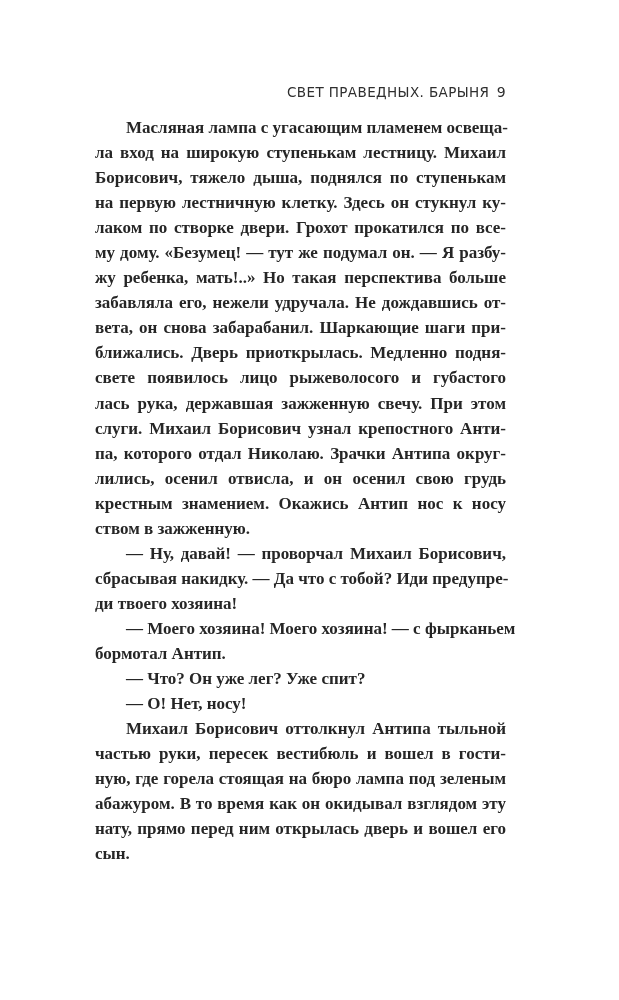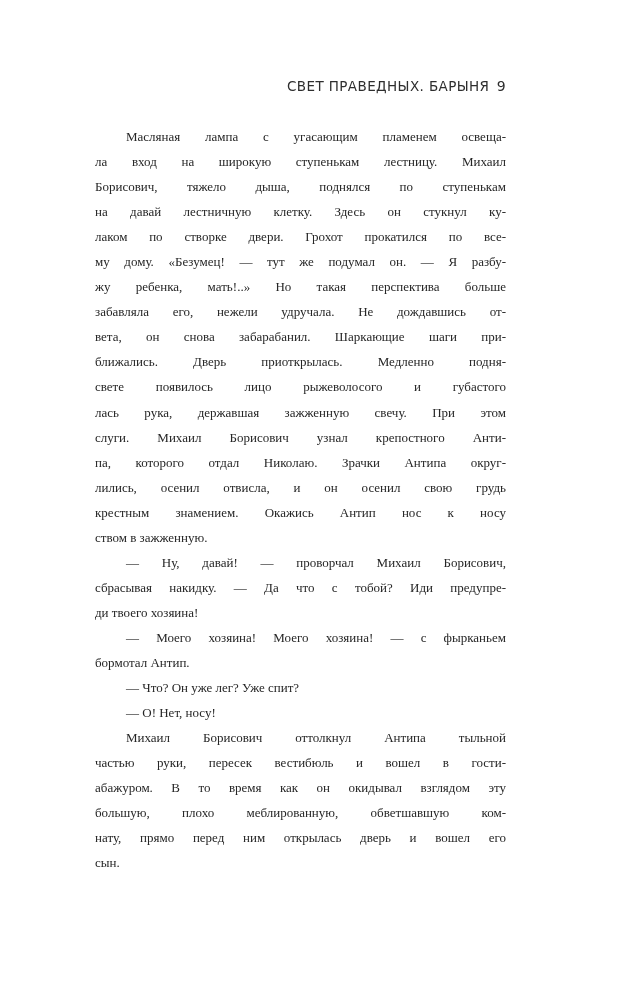--- a/index.html
+++ b/index.html
@@ -9,21 +9,21 @@
     }
     body {
       width: 619px;
       height: 1000px;
       position: relative;
       overflow: hidden;
       color: #2a2a2a;
     }
     .running-head {
       position: absolute;
-      top: 74px;
+      top: 80px;
       left: 250px;
       width: 256px;
       height: 24px;
       font-family: "DejaVu Sans", sans-serif;
       font-size: 13.5px;
       letter-spacing: 0.4px;
       color: #2e2e2e;
     }
     .running-head .title {
       position: absolute;
@@ -31,27 +31,28 @@
       top: 4px;
     }
     .running-head .page-num {
       position: absolute;
       right: 0;
       top: 4px;
       font-size: 14px;
     }
     .text-block {
       position: absolute;
-      top: 124px;
+      top: 115px;
       left: 95px;
       width: 411px;
       font-family: "Liberation Serif", "DejaVu Serif", serif;
-      font-size: 13px;
+      font-size: 17px;
       line-height: 25.05px;
       color: #262626;
+      font-weight: bold;
     }
     .line {
       display: block;
       white-space: nowrap;
       text-align: justify;
       text-align-last: justify;
       height: 25.05px;
     }
     .line.last {
       text-align-last: left;
@@ -65,21 +66,21 @@
 
 <div class="running-head">
   <span class="title">СВЕТ ПРАВЕДНЫХ. БАРЫНЯ</span>
   <span class="page-num">9</span>
 </div>
 
 <div class="text-block" id="text-block">
     <span class="line indent">Масляная лампа с угасающим пламенем освеща-</span>
     <span class="line">ла вход на широкую ступенькам лестницу. Михаил</span>
     <span class="line">Борисович, тяжело дыша, поднялся по ступенькам</span>
-    <span class="line">на давай лестничную клетку. Здесь он стукнул ку-</span>
+    <span class="line">на первую лестничную клетку. Здесь он стукнул ку-</span>
     <span class="line">лаком по створке двери. Грохот прокатился по все-</span>
     <span class="line">му дому. «Безумец! — тут же подумал он. — Я разбу-</span>
     <span class="line">жу ребенка, мать!..» Но такая перспектива больше</span>
     <span class="line">забавляла его, нежели удручала. Не дождавшись от-</span>
     <span class="line">вета, он снова забарабанил. Шаркающие шаги при-</span>
     <span class="line">ближались. Дверь приоткрылась. Медленно подня-</span>
     <span class="line">свете появилось лицо рыжеволосого и губастого</span>
     <span class="line">лась рука, державшая зажженную свечу. При этом</span>
     <span class="line">слуги. Михаил Борисович узнал крепостного Анти-</span>
     <span class="line">па, которого отдал Николаю. Зрачки Антипа округ-</span>
@@ -88,17 +89,17 @@
     <span class="line last">ством в зажженную.</span>
     <span class="line indent">— Ну, давай! — проворчал Михаил Борисович,</span>
     <span class="line">сбрасывая накидку. — Да что с тобой? Иди предупре-</span>
     <span class="line last">ди твоего хозяина!</span>
     <span class="line indent">— Моего хозяина! Моего хозяина! — с фырканьем</span>
     <span class="line last">бормотал Антип.</span>
     <span class="line indent last">— Что? Он уже лег? Уже спит?</span>
     <span class="line indent last">— О! Нет, носу!</span>
     <span class="line indent">Михаил Борисович оттолкнул Антипа тыльной</span>
     <span class="line">частью руки, пересек вестибюль и вошел в гости-</span>
+    <span class="line">ную, где горела стоящая на бюро лампа под зеленым</span>
     <span class="line">абажуром. В то время как он окидывал взглядом эту</span>
-    <span class="line">большую, плохо меблированную, обветшавшую ком-</span>
     <span class="line">нату, прямо перед ним открылась дверь и вошел его</span>
     <span class="line last">сын.</span>
   </div>
 
 </body></html>

